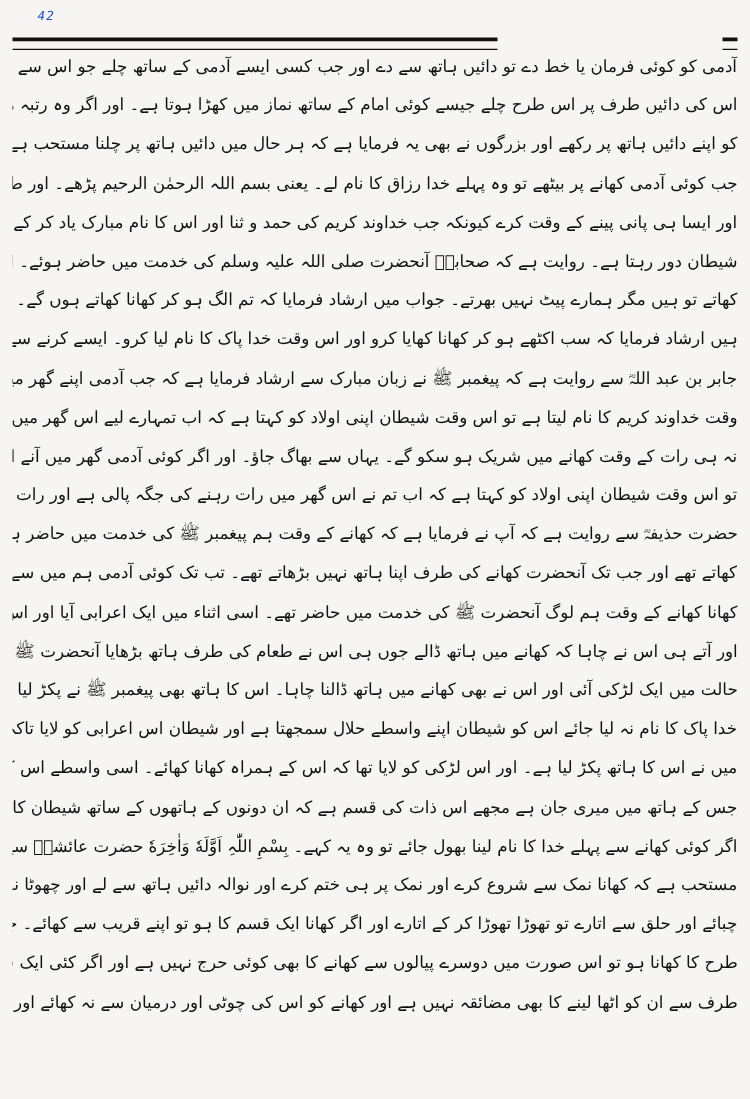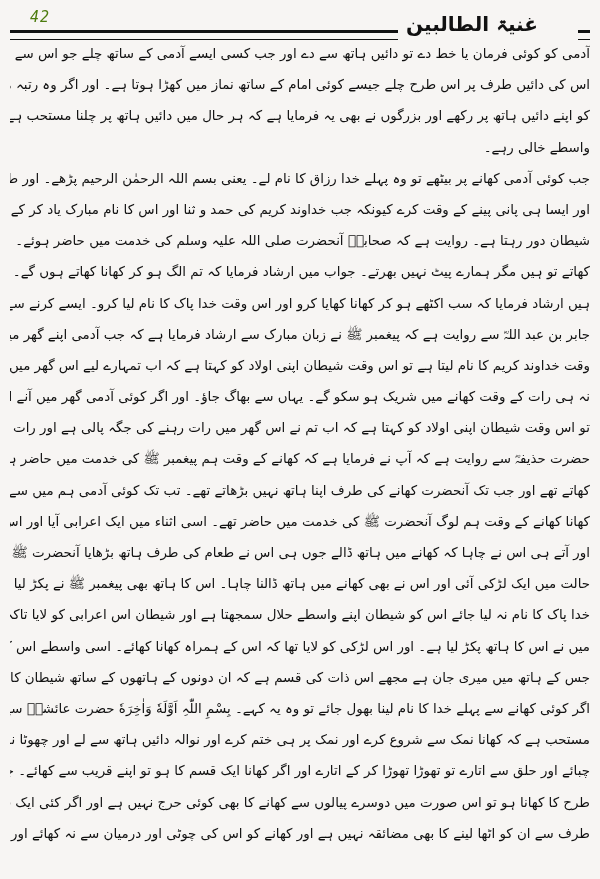--- a/index.html
+++ b/index.html
@@ -8,21 +8,21 @@
       background: #f7f5f3;
       color: #111;
       font-family: "DejaVu Sans", sans-serif;
     }
     .page { position: relative; width: 600px; height: 879px; }
     .header {
       position: absolute; left: 8px; top: 6px; width: 584px; height: 30px;
     }
     .page-number {
       position: absolute; left: 22px; top: 2px;
-      font-family: "DejaVu Sans Mono", monospace; font-size: 15px; color: #4d7c0f;
+      font-family: "DejaVu Sans Mono", monospace; font-size: 10px; color: #1d4ed8;
       letter-spacing: 1px;
       font-style: italic;
     }
     .rule {
       position: absolute; left: 0; top: 24px; height: 6px; border-top: 3px solid #111; border-bottom: 1.5px solid #111;
     }
     .rule.left { width: 388px; left: 2px; }
     .rule.right { width: 12px; left: 570px; }
     .book-title {
       position: absolute; left: 398px; top: 4px; direction: rtl;
@@ -44,30 +44,28 @@
       font-size: 18px; font-weight: bold; height: 34px; line-height: 34px;
     }
   </style>
 </head>
 <body>
 
 <div class="page">
   <div class="header">
     <span class="page-number">42</span>
     <div class="rule left"></div>
-    <span class="book-title">غنیۃ الطالبین</span>
     <div class="rule right"></div>
   </div>
 
   <div class="body">
     <div>
       <span class="line">آدمی کو کوئی فرمان یا خط دے تو دائیں ہاتھ سے دے اور جب کسی ایسے آدمی کے ساتھ چلے جو اس سے عزت اور بزرگی اور مرتبہ میں زیادہ ہے تو</span>
       <span class="line">اس کی دائیں طرف پر اس طرح چلے جیسے کوئی امام کے ساتھ نماز میں کھڑا ہوتا ہے۔ اور اگر وہ رتبہ میں کم ہے تو اس کی بائیں طرف ہو جائے اور اس</span>
       <span class="line">کو اپنے دائیں ہاتھ پر رکھے اور بزرگوں نے بھی یہ فرمایا ہے کہ ہر حال میں دائیں ہاتھ پر چلنا مستحب ہے۔ تاکہ بائیں جانب تھوک وغیرہ پھینکنے کے</span>
-      <span class="line short">واسطے خالی رہے۔</span>
     </div>
 
 
     <div>
       <span class="line">جب کوئی آدمی کھانے پر بیٹھے تو وہ پہلے خدا رزاق کا نام لے۔ یعنی بسم اللہ الرحمٰن الرحیم پڑھے۔ اور طعام سے فارغ ہونے کے بعد خدا کا شکر کرے</span>
       <span class="line">اور ایسا ہی پانی پینے کے وقت کرے کیونکہ جب خداوند کریم کی حمد و ثنا اور اس کا نام مبارک یاد کر کے کھایا جائے تو اس سے برکت آجاتی ہے۔ اور</span>
       <span class="line">شیطان دور رہتا ہے۔ روایت ہے کہ صحابہؓ آنحضرت صلی اللہ علیہ وسلم کی خدمت میں حاضر ہوئے۔ اور عرض کی اے اللہ کے رسول ہم لوگ</span>
       <span class="line">کھاتے تو ہیں مگر ہمارے پیٹ نہیں بھرتے۔ جواب میں ارشاد فرمایا کہ تم الگ ہو کر کھانا کھاتے ہوں گے۔ صحابہ نے جواب دیا کہ ہاں ایسا ہی کرتے</span>
       <span class="line short">ہیں ارشاد فرمایا کہ سب اکٹھے ہو کر کھانا کھایا کرو اور اس وقت خدا پاک کا نام لیا کرو۔ ایسے کرنے سے برکت آجائے گی اور تم سیر بھی ہو جاؤ گے۔</span>
     </div>

